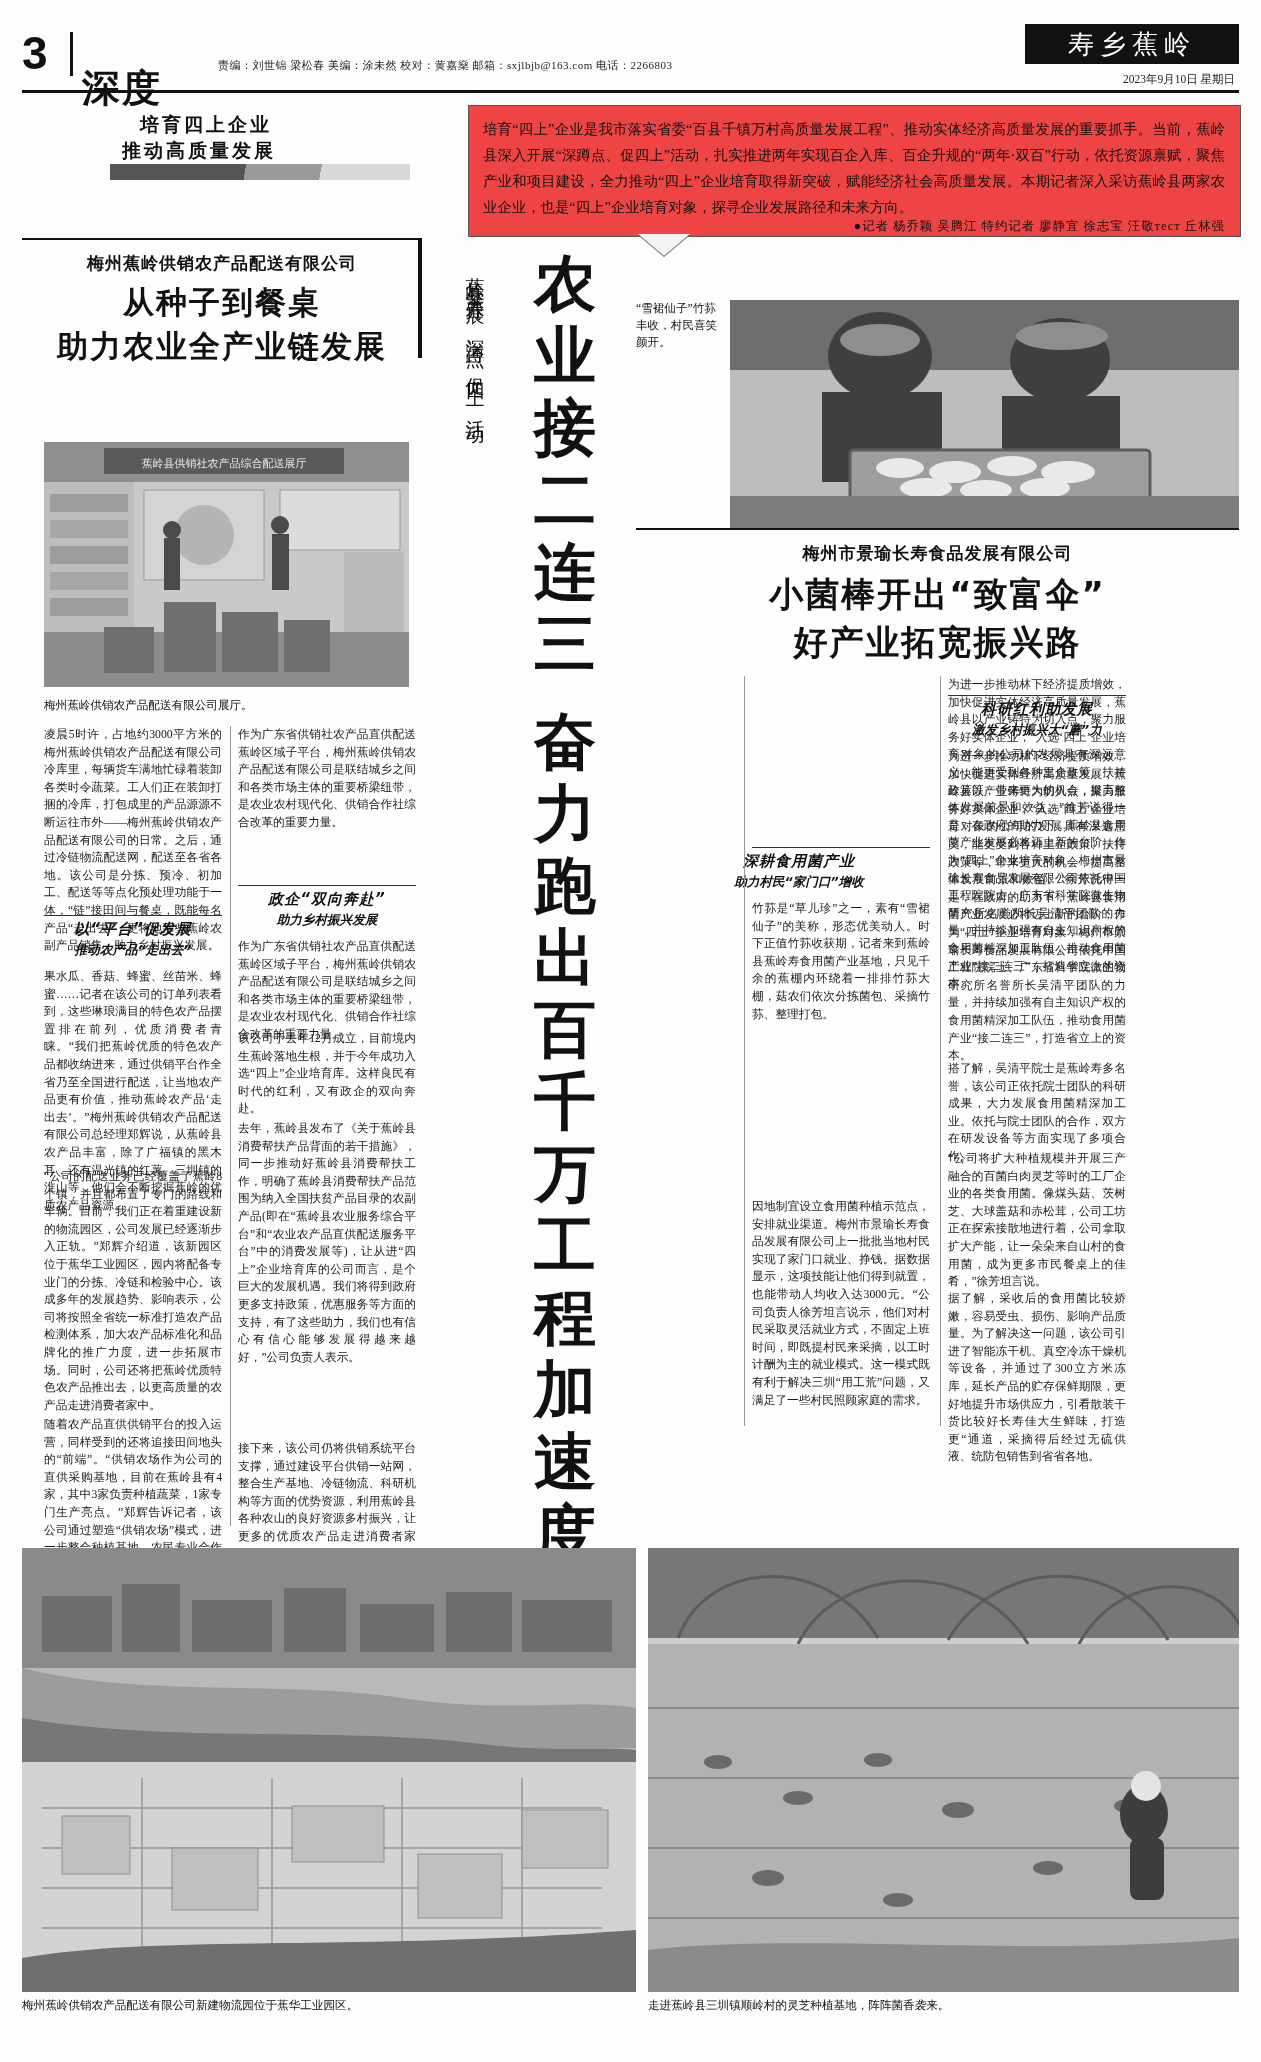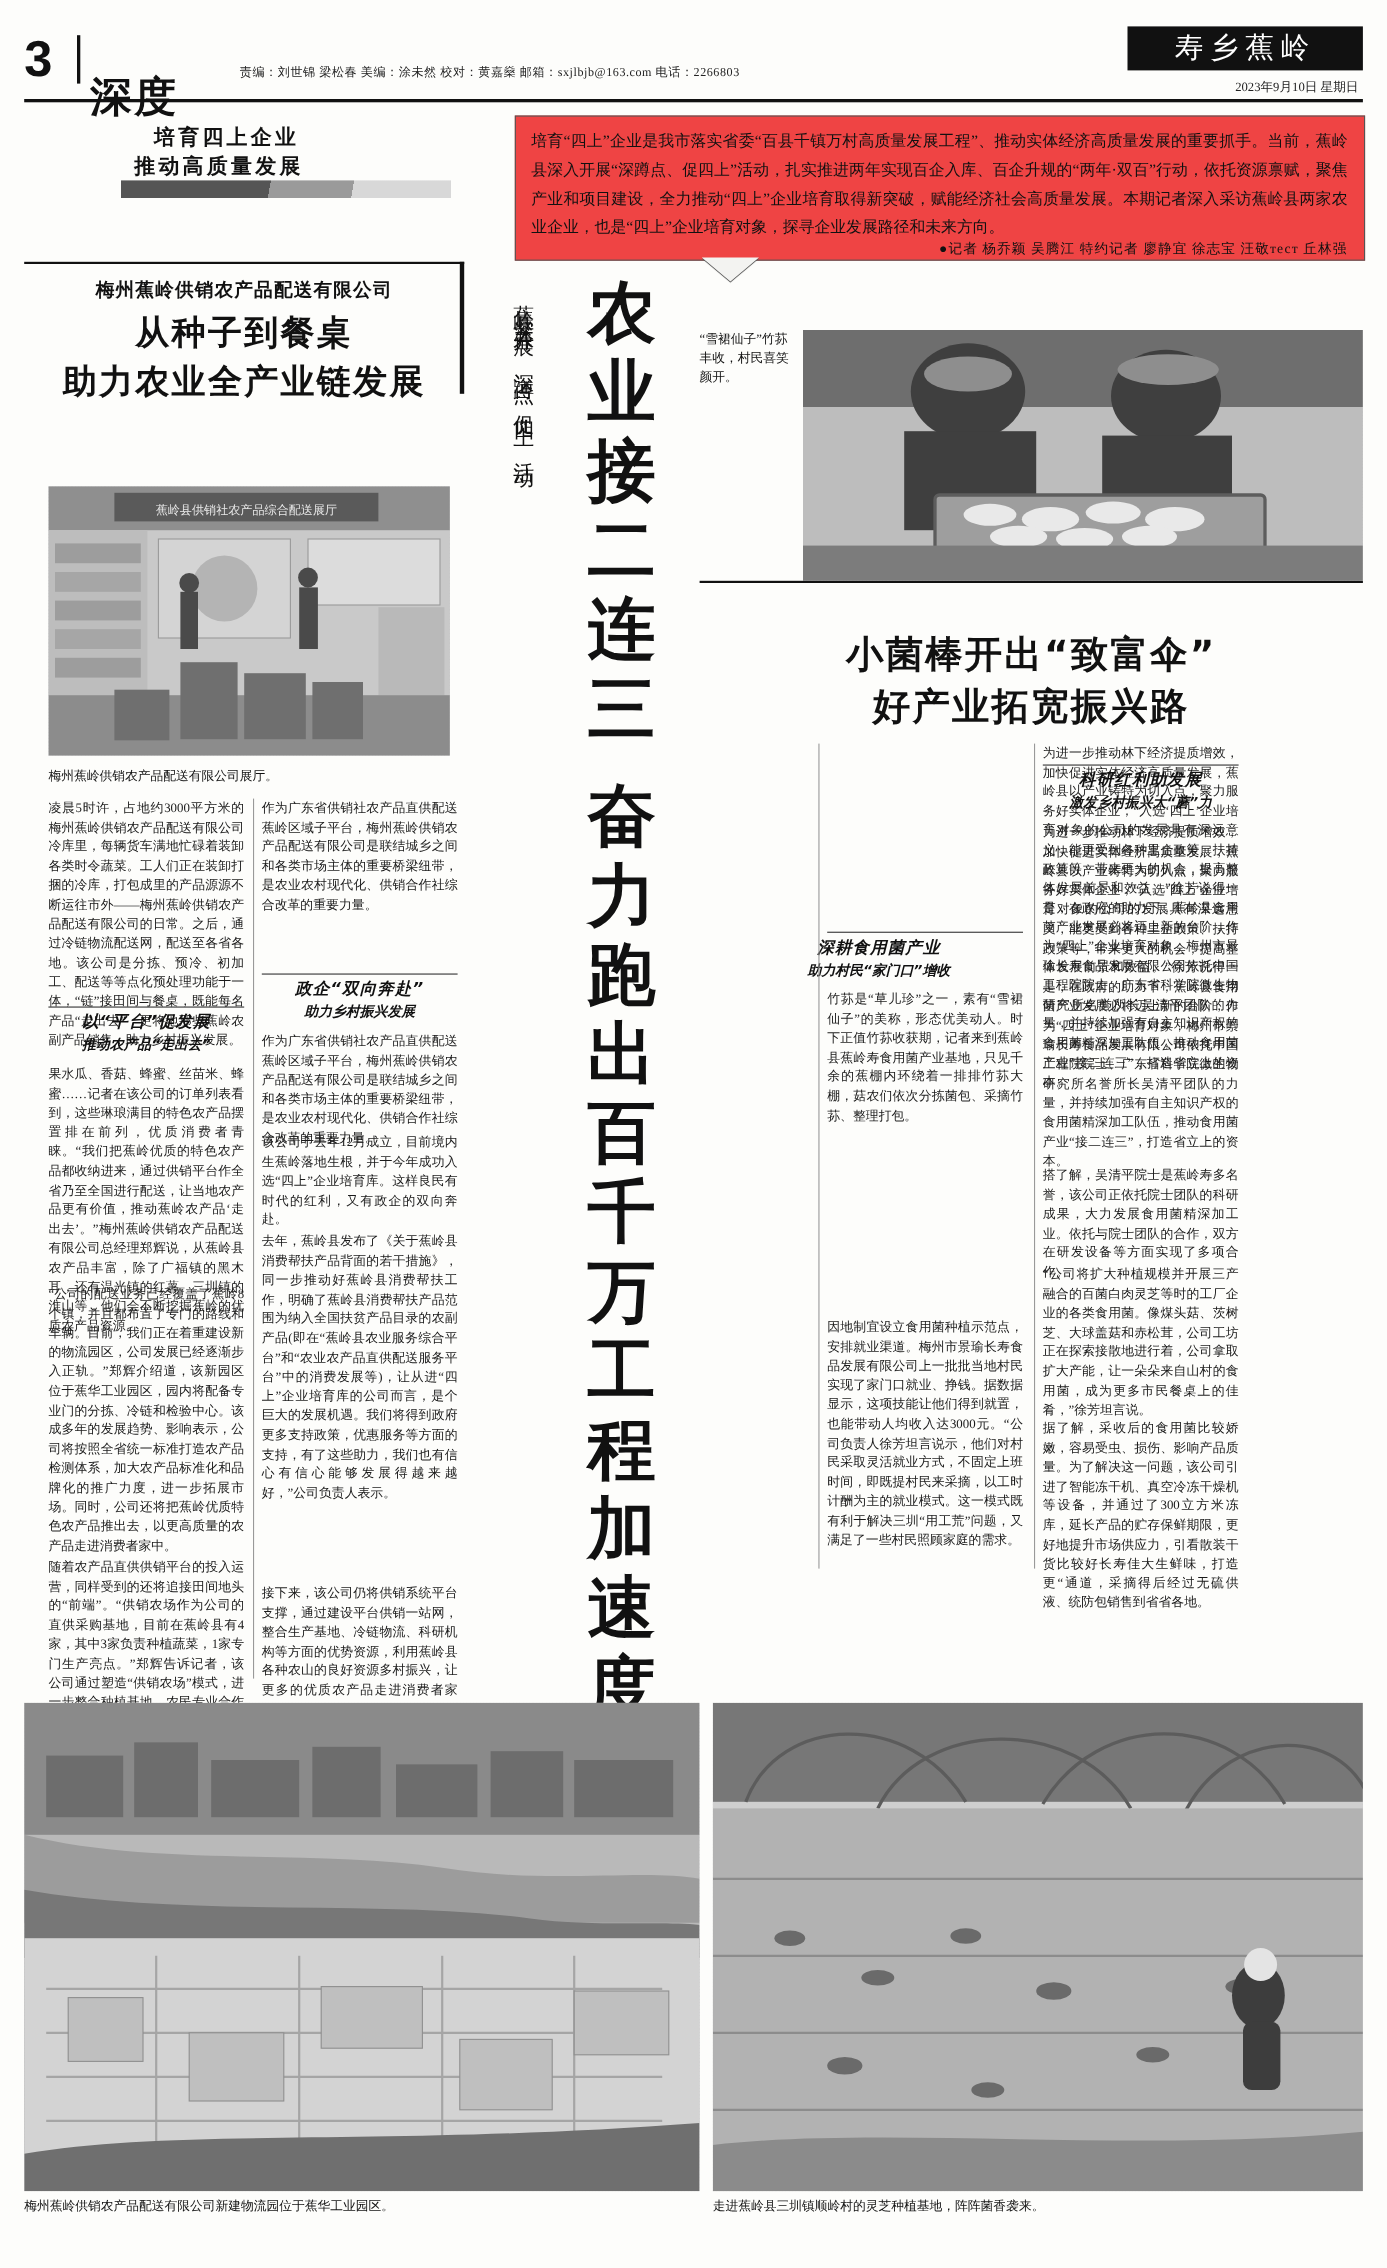--- a/index.html
+++ b/index.html
@@ -183,20 +183,21 @@
         <ellipse cx="196" cy="188" rx="26" ry="10"></ellipse>
           <ellipse cx="256" cy="190" rx="26" ry="10"></ellipse>
         <ellipse cx="315" cy="188" rx="25" ry="10"></ellipse>
       </g>
       <rect x="0" y="196" width="509" height="32" fill="#7c7c7c"></rect>
     </svg>
   </div>
   <div class="cap" style="left:636px;top:300px;width:86px;line-height:17px;">“雪裙仙子”竹荪丰收，村民喜笑颜开。</div>
 
   <div class="rule-mid"></div>
+  <div class="kicker" style="left:636px;top:542px;width:603px;">梅州市景瑜长寿食品发展有限公司</div>
   <div class="headline-l1" style="left:636px;top:572px;width:603px;font-size:34px;">小菌棒开出“致富伞”</div>
   <div class="headline-l2" style="left:636px;top:620px;width:603px;font-size:34px;">好产业拓宽振兴路</div>
 
   <div class="sub-h" style="left:710px;top:852px;width:178px;">
     <span class="t1">深耕食用菌产业</span>
     <span class="t2">助力村民“家门口”增收</span>
   </div>
   <div class="subrule" style="left:752px;top:847px;width:178px;"></div>
   <div class="body-col" style="left:752px;top:900px;width:178px;">竹荪是“草儿珍”之一，素有“雪裙仙子”的美称，形态优美动人。时下正值竹荪收获期，记者来到蕉岭县蕉岭寿食用菌产业基地，只见千余的蕉棚内环绕着一排排竹荪大棚，菇农们依次分拣菌包、采摘竹荪、整理打包。</div>
   <div class="body-col" style="left:752px;top:1198px;width:178px;">因地制宜设立食用菌种植示范点，安排就业渠道。梅州市景瑜长寿食品发展有限公司上一批批当地村民实现了家门口就业、挣钱。据数据显示，这项技能让他们得到就置，也能带动人均收入达3000元。“公司负责人徐芳坦言说示，他们对村民采取灵活就业方式，不固定上班时间，即既提村民来采摘，以工时计酬为主的就业模式。这一模式既有利于解决三圳“用工荒”问题，又满足了一些村民照顾家庭的需求。</div>

